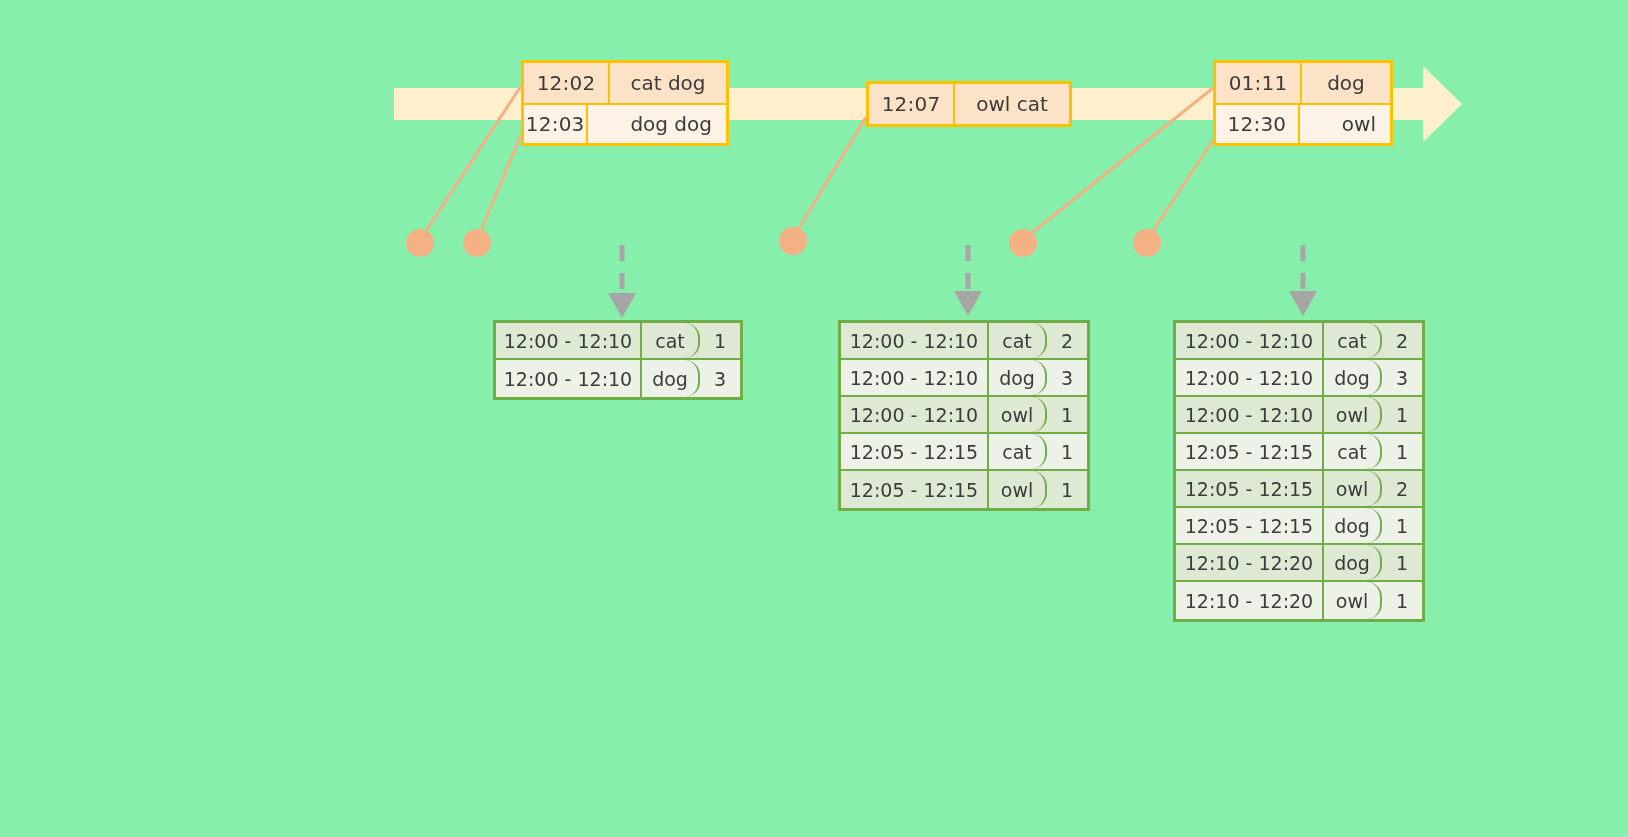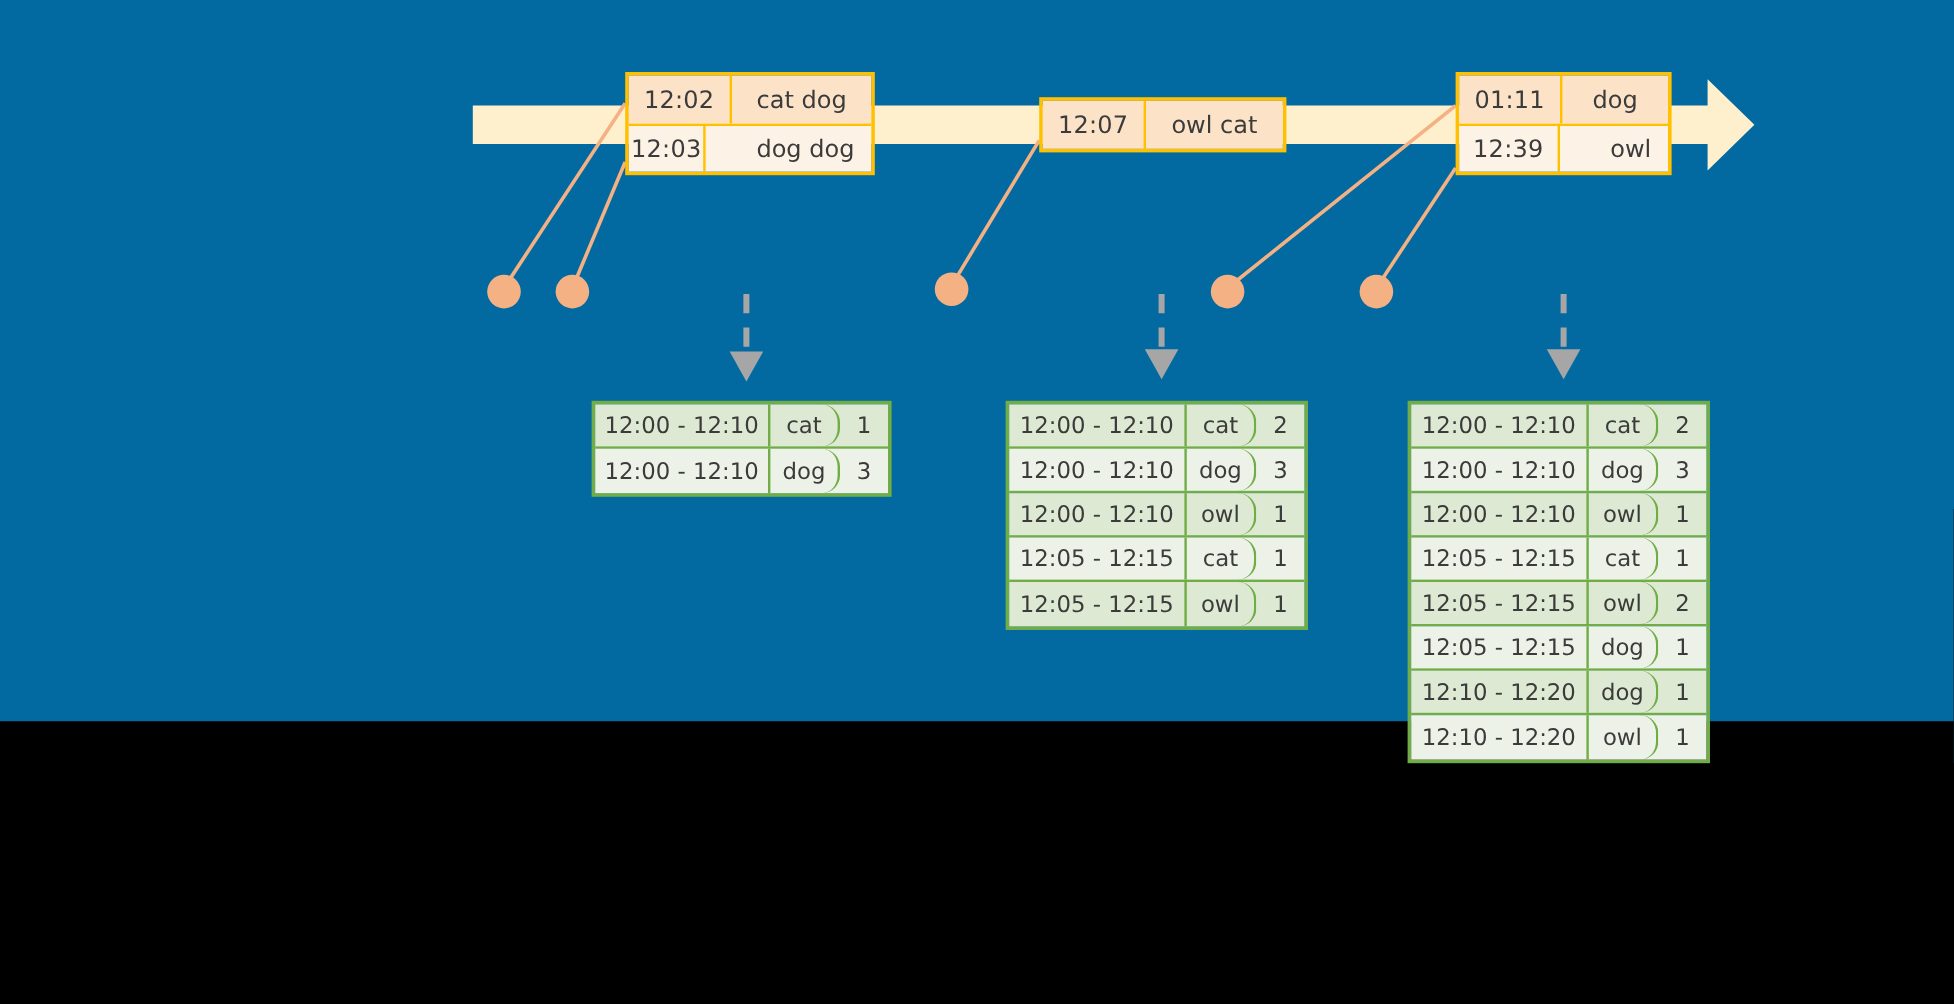--- a/index.html
+++ b/index.html
@@ -9,22 +9,22 @@
   }
   body {
     width: 1628px; height: 837px;
     position: relative;
     overflow: hidden;
     font-family: "DejaVu Sans", "Liberation Sans", sans-serif;
   }
   #stage {
     position: absolute;
     left: 0; top: 0;
-    width: 1628px; height: 601px;
-    background: #0369a1;
+    width: 1628px; height: 837px;
+    background: #86efac;
     padding-left: 32px;
   }
 
   
   #timeline-svg {
     position: absolute;
     left: 0; top: 0;
     width: 1628px; height: 837px;
     pointer-events: none;
   }
@@ -65,21 +65,20 @@
     color: #3b3b3b;
     padding: 0 14px;
     white-space: nowrap;
   }
 
   
   .result-table {
     position: absolute;
     border: 3px solid #70AD47;
     z-index: 4;
-    margin-top: 14px;
   }
   .res-row {
     display: flex;
     height: 37px;
     border-bottom: 2px solid #70AD47;
   }
   .res-row:last-child { border-bottom: none; }
   .res-row.shade-a { background: #DDE9D2; }
   .res-row.shade-b { background: #EDF2E8; }
   .res-window {
@@ -173,21 +172,21 @@
       <div class="ev-words">owl cat</div>
     </div>
   </div>
 
   <div class="event-box" style="left:1213px; top:60px; width:180px;">
     <div class="event-row shade-a">
       <div class="ev-time">01:11</div>
       <div class="ev-words">dog</div>
     </div>
     <div class="event-row shade-b">
-      <div class="ev-time">12:39</div>
+      <div class="ev-time">12:30</div>
       <div class="ev-words">owl</div>
     </div>
   </div>
 
   <div class="result-table t1" style="left:493px; top:320px;">
     <div class="res-row shade-a">
       <div class="res-window">12:00 - 12:10</div>
       <div class="res-word">cat</div>
       <div class="res-count">1</div>
     </div>

